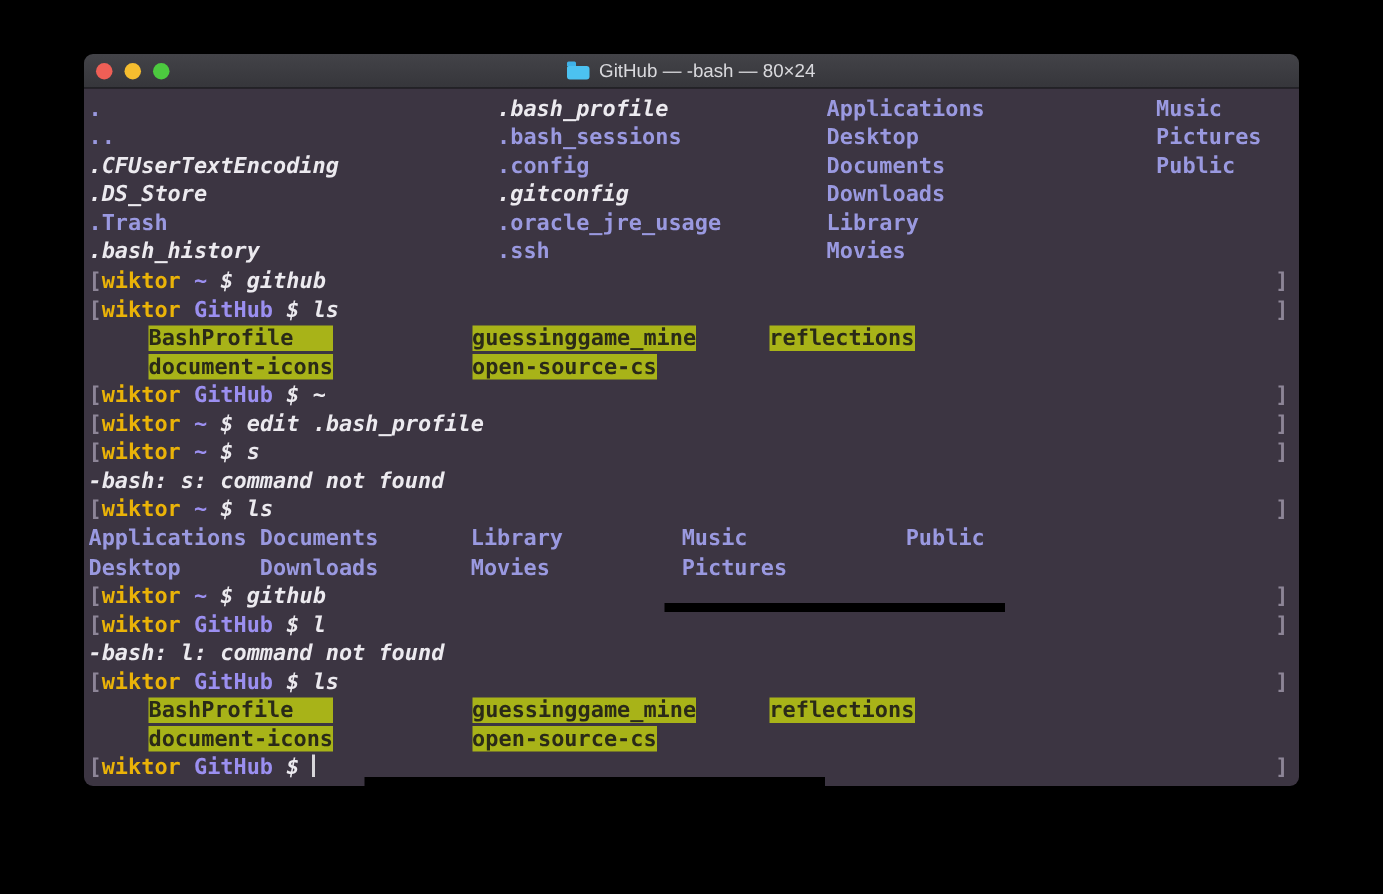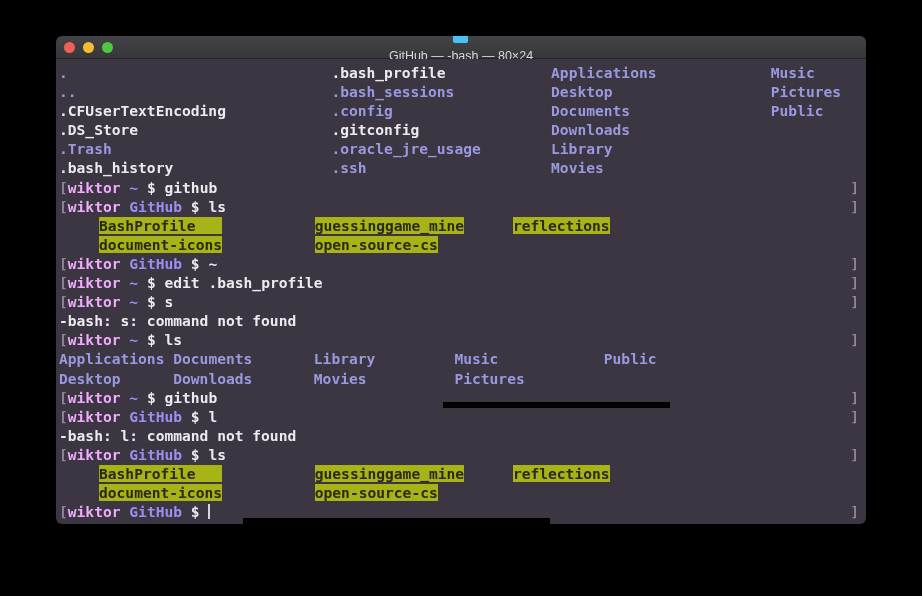--- a/index.html
+++ b/index.html
@@ -54,21 +54,20 @@
   .light.min    { background: #f5bd2f; }
   .light.max    { background: #4cc93f; }
 
   .title-wrap {
     display: flex;
     align-items: center;
     gap: 6px;
     font-family: "Liberation Sans", sans-serif;
     font-size: 12.5px;
     color: #d9d9dd;
-    flex-direction: column;
   }
   .folder-icon {
     width: 15px;
     height: 12px;
     position: relative;
     display: inline-block;
   }
   .folder-icon .tab {
     position: absolute;
     left: 0; top: 0;
@@ -101,23 +100,23 @@
     line-height: 19.1px;
     letter-spacing: 0px;
     white-space: pre;
     color: #e8e6eb;
     padding-left: 3px;
   }
 
   .row { height: 19.1px; white-space: pre; }
 
   
-  .c-white  { color: #eceaef; }
+  .c-white  { color: #eceaef; font-style: italic; }
   .c-blue   { color: #9a99e0; }
-  .c-green  { color: #f0abfc; }
+  .c-green  { color: #eab308; }
   .c-purple { color: #9b8ff0; }
   .hl {
     background: #a8b318;
     color: #2a2a18;
     margin-left: 40px;
   }
 
   .bracket { color: #8d8597; }
 
   .rbracket {

